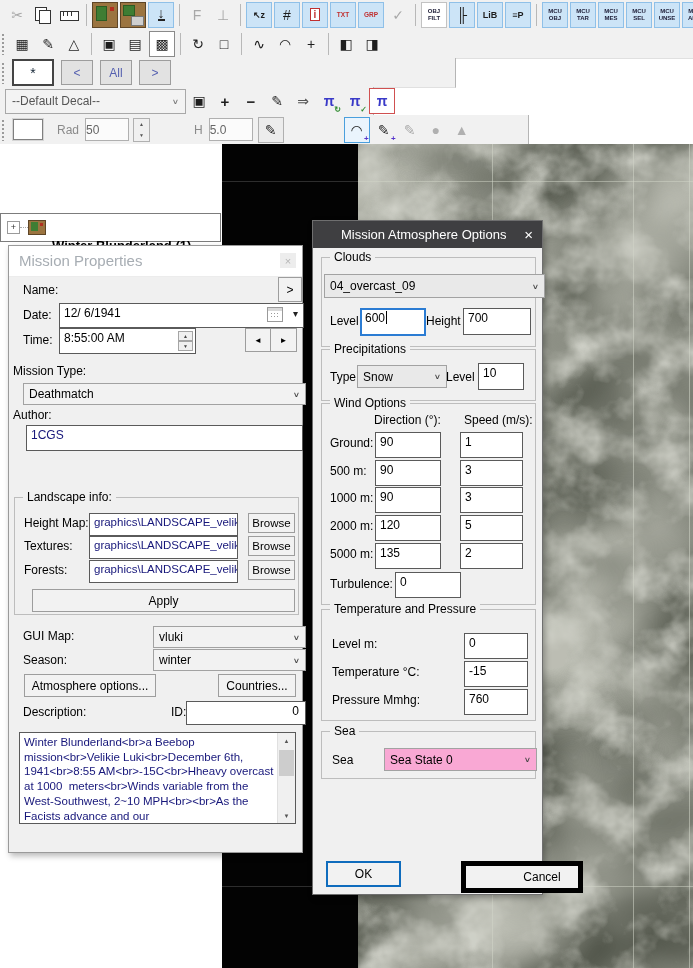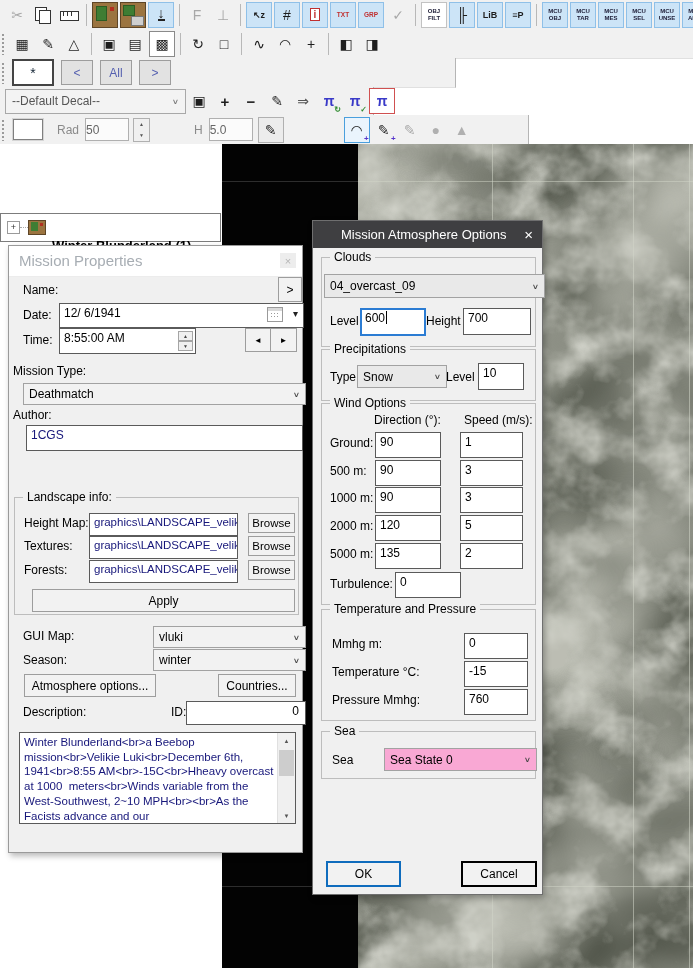--- a/index.html
+++ b/index.html
@@ -103,21 +103,21 @@
     color:#16167a;white-space:pre-wrap;word-wrap:break-word;overflow:hidden;}
   .sb{position:absolute;right:0;top:0;width:17px;height:100%;background:#f0f0f0;border-left:1px solid #e0e0e0;}
   .sb .arr{position:absolute;left:0;width:17px;height:15px;display:flex;align-items:center;justify-content:center;
     font-size:6px;color:#555;}
   .sb .thumb{position:absolute;left:1px;right:1px;top:17px;height:26px;background:#cdcdcd;}
   
   .atm-titlebar{position:absolute;left:0;top:0;width:100%;height:27px;background:#3f3f41;display:flex;align-items:center;}
   .atm-titlebar .t{color:#fff;font-size:13px;margin-left:28px;white-space:nowrap;}
   .atm-close{margin-left:auto;margin-right:9px;color:#fff;font-size:15px;line-height:15px;}
   .okbtn{border:2px solid #0f6cbd;}
-  .cancelbtn{border:2px solid #000000;}
+  .cancelbtn{border:5px solid #000000;padding-left:40px;}
   
   .ic-copy::before{content:"";position:absolute;left:4px;top:4px;width:10px;height:12px;border:1px solid #333;background:#fff;}
   .ic-copy::after{content:"";position:absolute;left:8px;top:7px;width:10px;height:12px;border:1px solid #333;background:#fff;}
   .ic-ruler::before{content:"";position:absolute;left:3px;top:8px;width:17px;height:8px;border:1px solid #333;background:#fff;}
   .ic-ruler::after{content:"";position:absolute;left:6px;top:9px;width:12px;height:4px;
     background-image:repeating-linear-gradient(90deg,#333 0 1px,transparent 1px 4px);}
   .ic-map1{background:#9b7440;border:1px solid #5e4526;}
   .ic-map1::before{content:"";position:absolute;left:3px;top:3px;width:9px;height:13px;background:#3e7d33;border:1px solid #2c5c24;}
   .ic-map1::after{content:"";position:absolute;right:3px;top:4px;width:4px;height:4px;background:#b23020;}
   .ic-map2{background:#9b7440;border:1px solid #5e4526;}
@@ -496,21 +496,21 @@
         <div class="field" style="left: 53px; top: 139px; width: 57px; height: 22px;">135</div>
         <div class="field" style="left: 138px; top: 139px; width: 54px; height: 22px;">2</div>
       </div>
     <div class="lbl" style="left:8px;top:173px;">Turbulence:</div>
     <div class="field" style="left:73px;top:168px;width:57px;height:22px;">0</div>
   </div>
 
   <div class="group" style="left:8px;top:388px;width:213px;height:110px;">
     <div class="gtitle">Temperature and Pressure</div>
     <div id="temp-rows">
-        <div class="lbl" style="left: 10px; top: 27px;">Mmhg m:</div>
+        <div class="lbl" style="left: 10px; top: 27px;">Level m:</div>
         <div class="field" style="left: 142px; top: 23px; width: 55px; height: 22px;">0</div>
         <div class="lbl" style="left: 10px; top: 55px;">Temperature °C:</div>
         <div class="field" style="left: 142px; top: 51px; width: 55px; height: 22px;">-15</div>
         <div class="lbl" style="left: 10px; top: 83px;">Pressure Mmhg:</div>
         <div class="field" style="left: 142px; top: 79px; width: 55px; height: 22px;">760</div>
       </div>
   </div>
 
   <div class="group" style="left:8px;top:510px;width:213px;height:46px;">
     <div class="gtitle">Sea</div>

